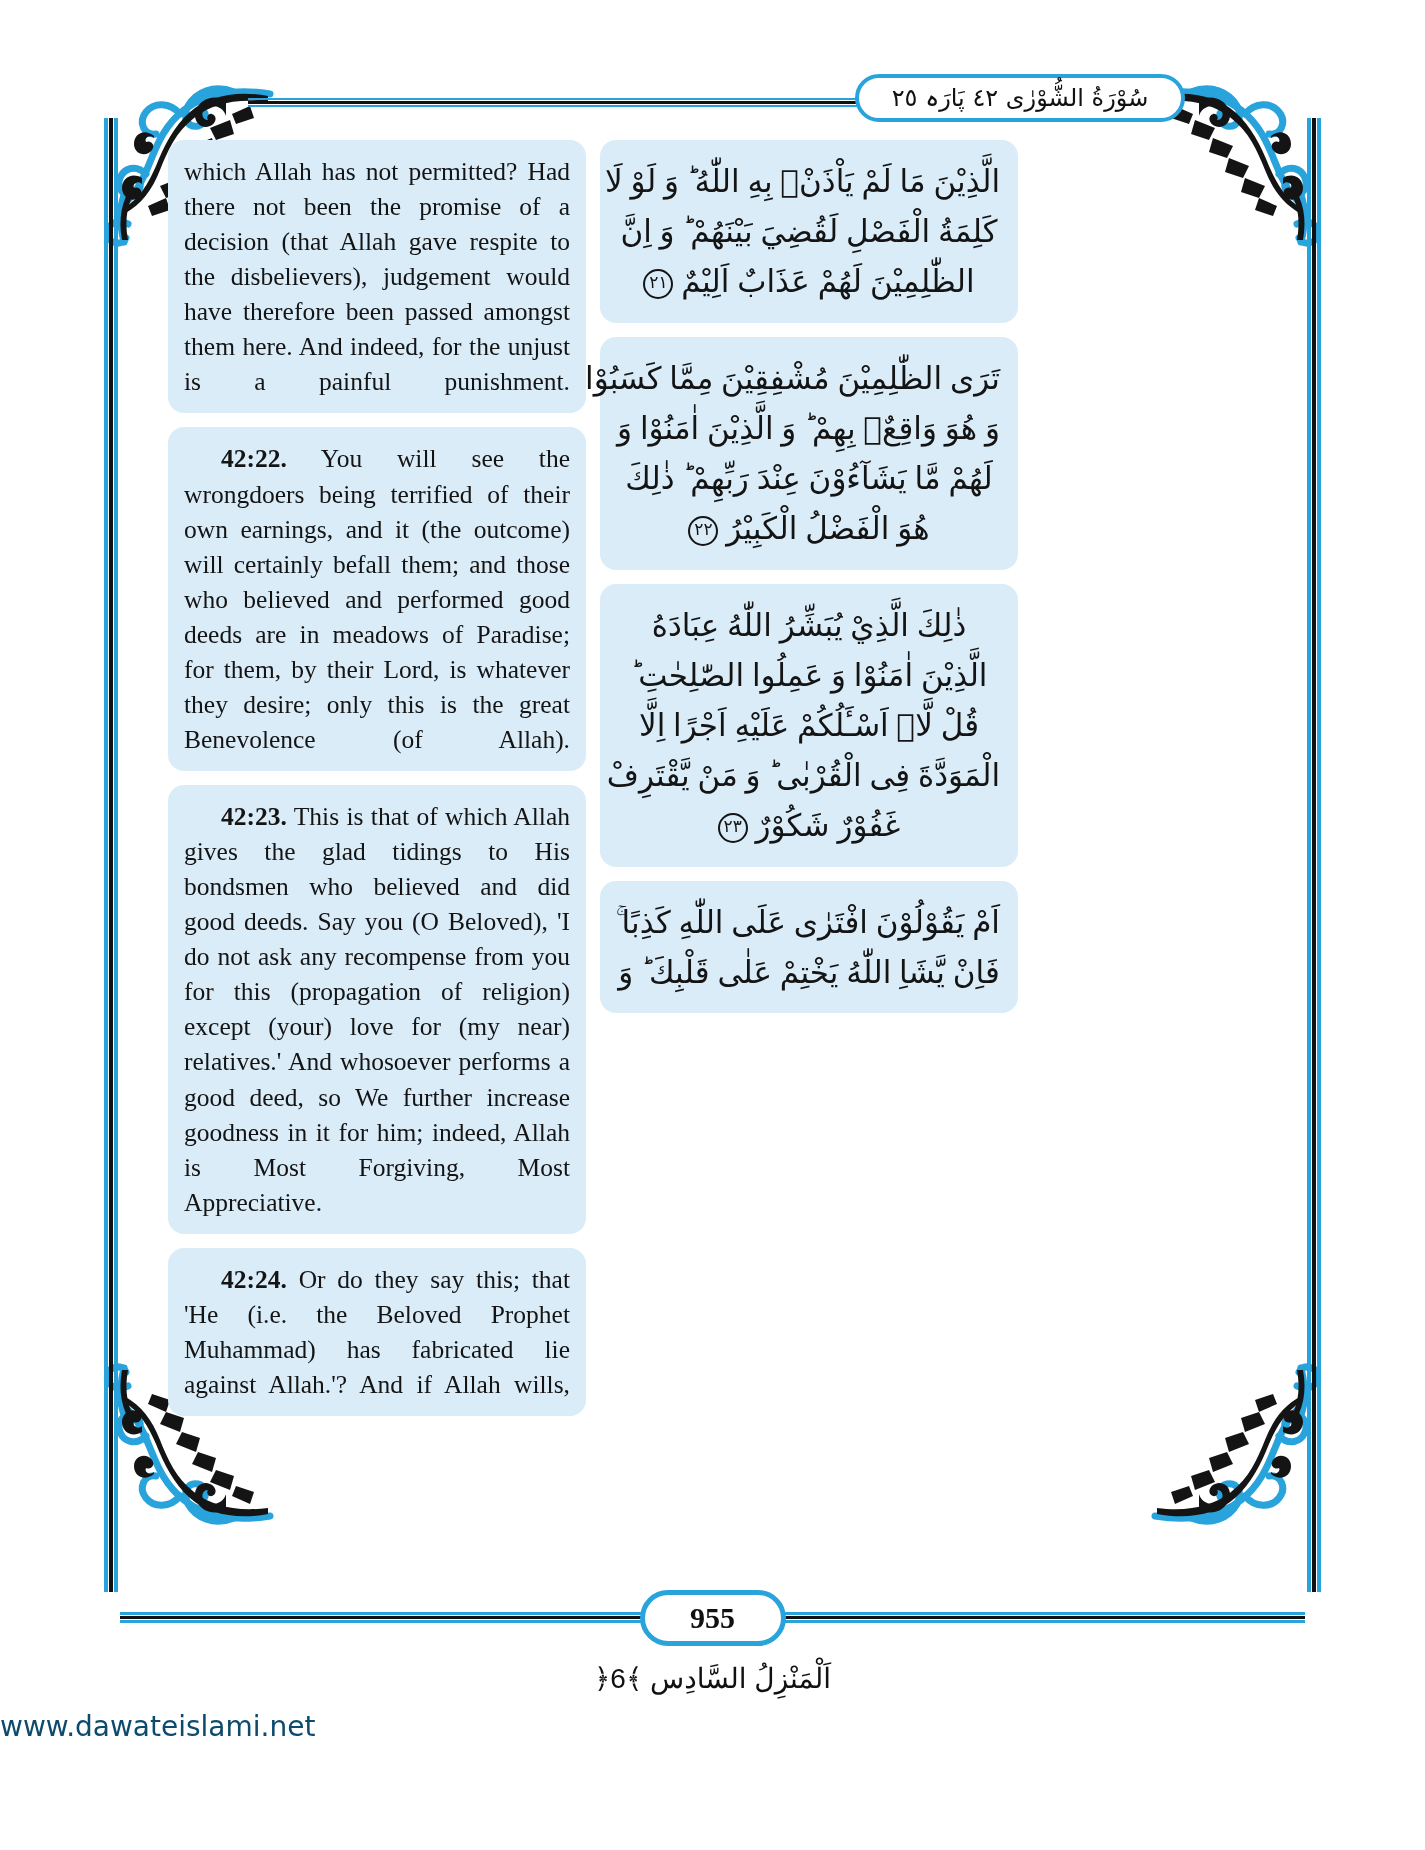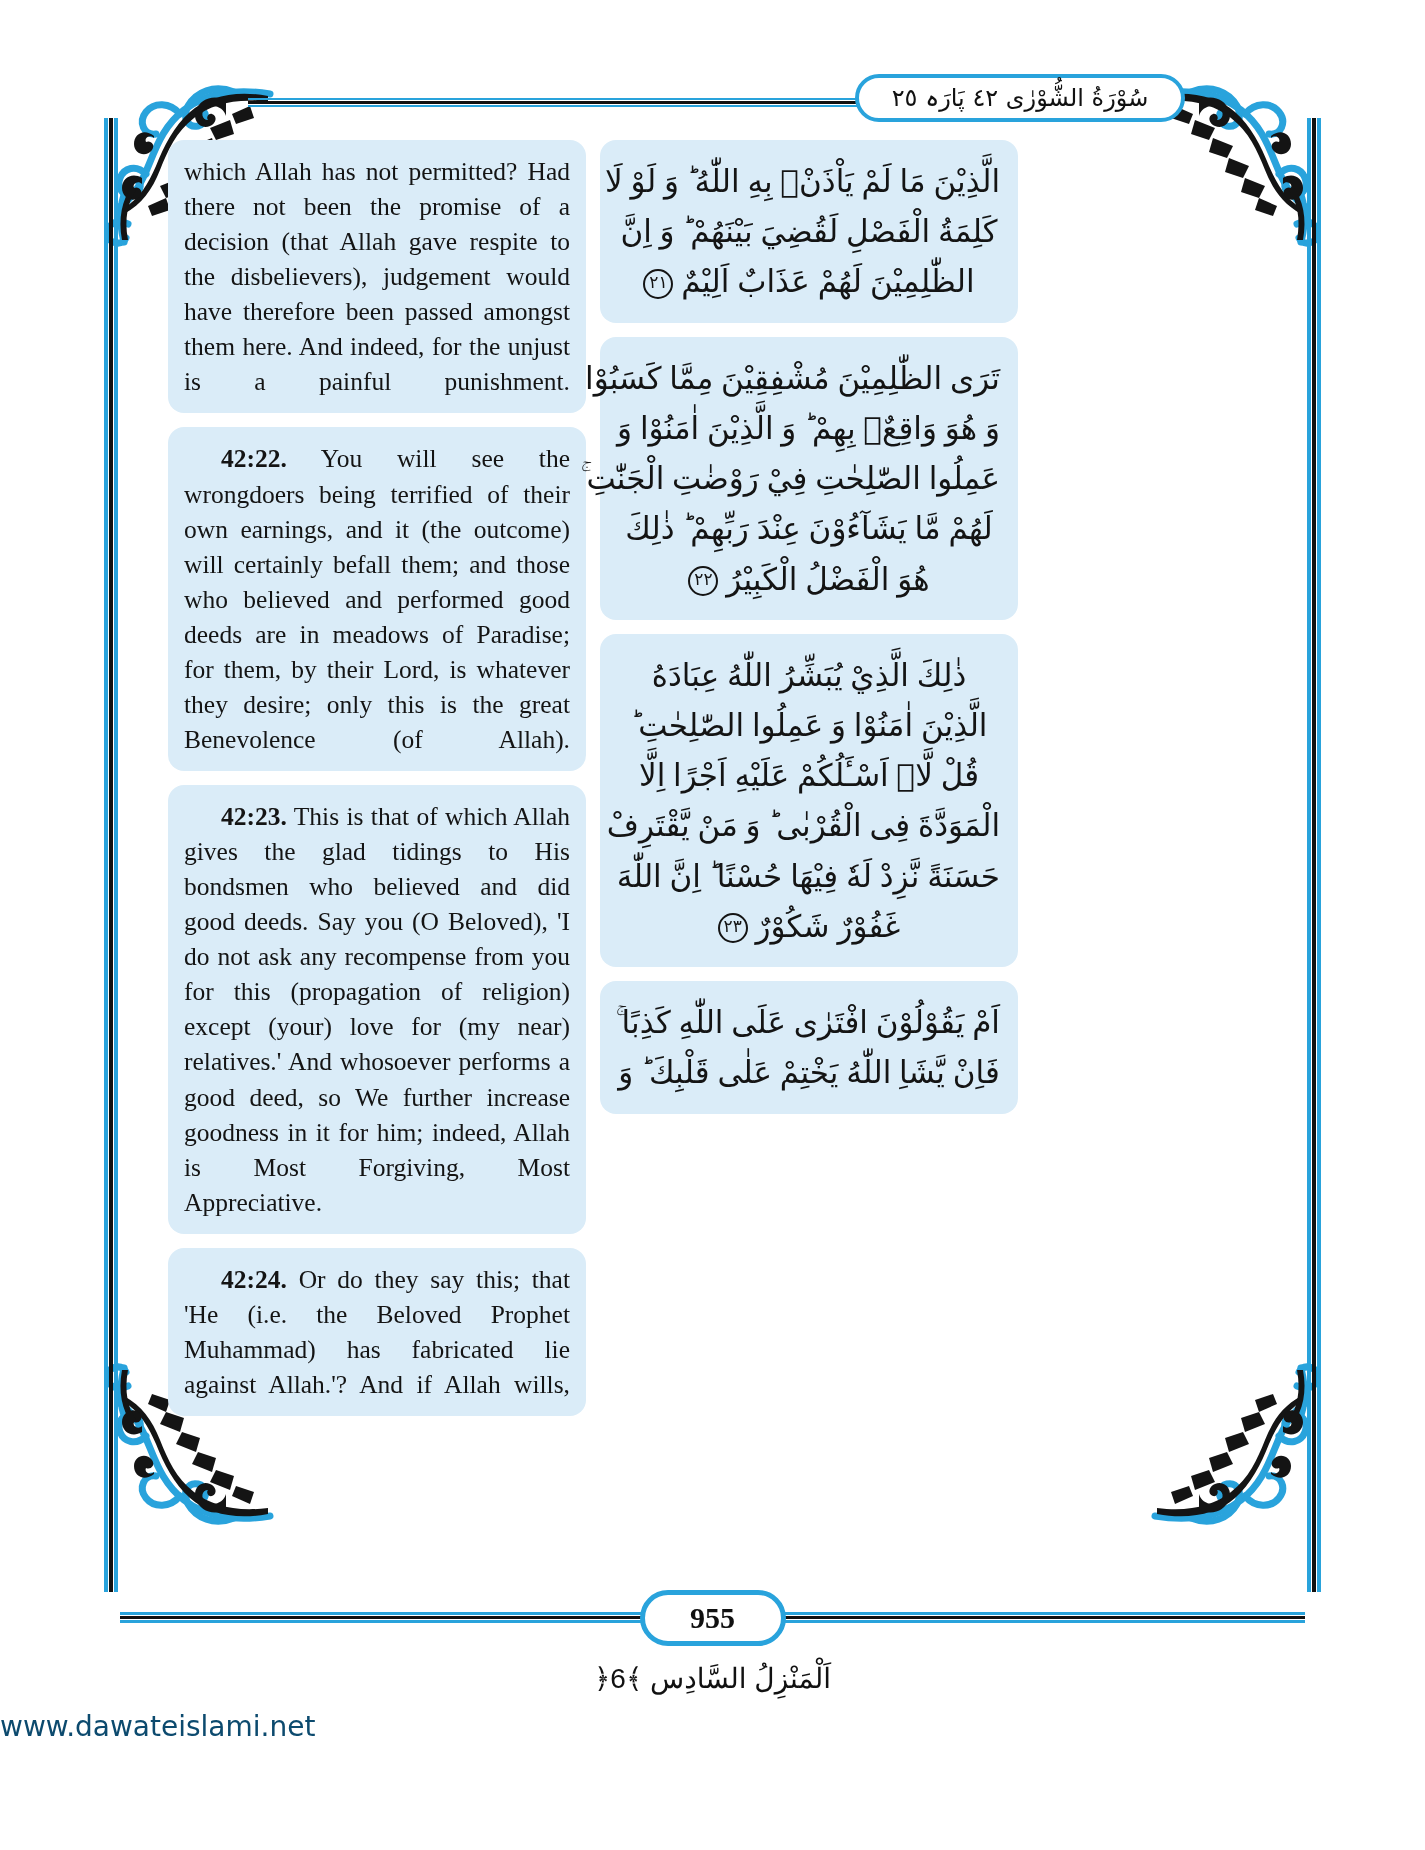--- a/index.html
+++ b/index.html
@@ -290,31 +290,29 @@
 
       <div class="panel panel-ar">
         <span class="aline">الَّذِيْنَ مَا لَمْ يَاْذَنْۢ بِهِ اللّٰهُ ؕ وَ لَوْ لَا</span>
         <span class="aline">كَلِمَةُ الْفَصْلِ لَقُضِيَ بَيْنَهُمْ ؕ وَ اِنَّ</span>
         <span class="aline"><span>الظّٰلِمِيْنَ لَهُمْ عَذَابٌ اَلِيْمٌ</span> <span class="endmark">٢١</span></span>
       </div>
 
       <div class="panel panel-ar">
         <span class="aline">تَرَى الظّٰلِمِيْنَ مُشْفِقِيْنَ مِمَّا كَسَبُوْا</span>
         <span class="aline">وَ هُوَ وَاقِعٌۢ بِهِمْ ؕ وَ الَّذِيْنَ اٰمَنُوْا وَ</span>
-        <span class="aline">عَمِلُوا الصّٰلِحٰتِ فِيْ رَوْضٰتِ الْجَنّٰتِ ۚ</span>
         <span class="aline">لَهُمْ مَّا يَشَآءُوْنَ عِنْدَ رَبِّهِمْ ؕ ذٰلِكَ</span>
         <span class="aline"><span>هُوَ الْفَضْلُ الْكَبِيْرُ</span> <span class="endmark">٢٢</span></span>
       </div>
 
       <div class="panel panel-ar">
         <span class="aline">ذٰلِكَ الَّذِيْ يُبَشِّرُ اللّٰهُ عِبَادَهُ</span>
         <span class="aline">الَّذِيْنَ اٰمَنُوْا وَ عَمِلُوا الصّٰلِحٰتِ ؕ</span>
         <span class="aline">قُلْ لَّاۤ اَسْـَٔلُكُمْ عَلَيْهِ اَجْرًا اِلَّا</span>
         <span class="aline">الْمَوَدَّةَ فِى الْقُرْبٰى ؕ وَ مَنْ يَّقْتَرِفْ</span>
-        <span class="aline">حَسَنَةً نَّزِدْ لَهٗ فِيْهَا حُسْنًا ؕ اِنَّ اللّٰهَ</span>
         <span class="aline"><span>غَفُوْرٌ شَكُوْرٌ</span> <span class="endmark">٢٣</span></span>
       </div>
 
       <div class="panel panel-ar">
         <span class="aline">اَمْ يَقُوْلُوْنَ افْتَرٰى عَلَى اللّٰهِ كَذِبًا ۚ</span>
         <span class="aline">فَاِنْ يَّشَاِ اللّٰهُ يَخْتِمْ عَلٰى قَلْبِكَ ؕ وَ</span>
       </div>
 
     </div>
   </div>

